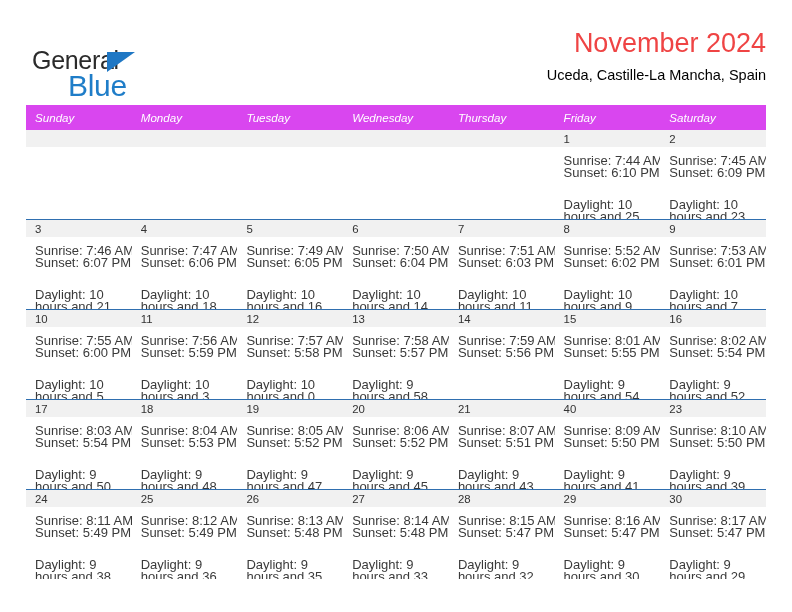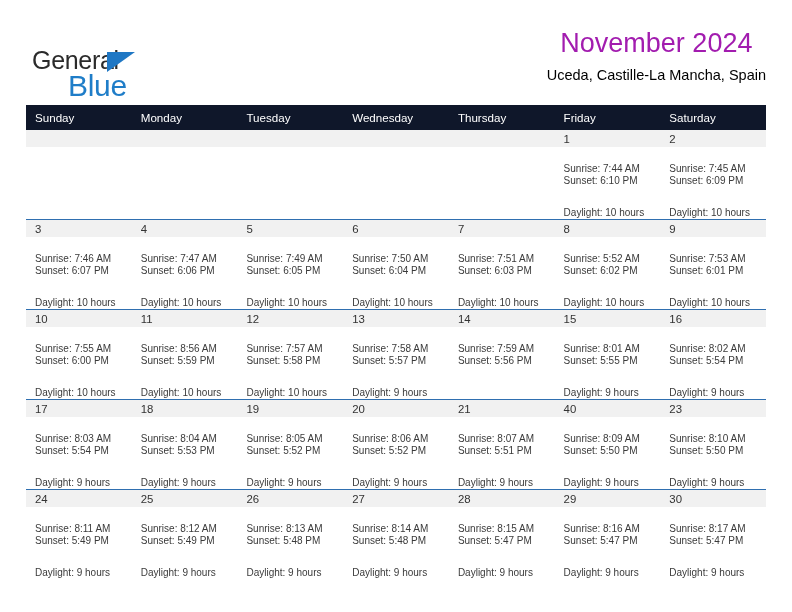--- a/index.html
+++ b/index.html
@@ -69,44 +69,44 @@
   }
 
   .title-block {
     position: absolute;
     right: 0;
     top: 0;
     text-align: right;
   }
   .cal-title {
     font-size: 27px;
-    color: #a21caf;
+    color: #ef4444;
     line-height: 34px;
     white-space: nowrap;
-    text-align: center;
   }
   .cal-subtitle {
     margin-top: 6px;
     font-size: 14.5px;
     color: #000000;
     line-height: 18px;
     white-space: nowrap;
   }
 
   
   .calendar {
     position: absolute;
     left: 26px;
     top: 105px;
     width: 740px;
   }
 
   .weekday-row {
     display: flex;
-    background: #0f172a;
+    background: #d946ef;
+    font-style: italic;
   }
   .weekday-cell {
     flex: 1 1 0;
     box-sizing: border-box;
     padding: 5px 0 5px 9px;
     font-size: 11.6px;
     color: #ffffff;
     line-height: 15px;
     white-space: nowrap;
   }
@@ -135,22 +135,22 @@
     padding: 2px 0 0 9px;
     box-sizing: border-box;
     font-size: 11.4px;
     color: #333333;
     line-height: 15px;
   }
   .day-cell.empty .day-number {
     background: #f1f1f1;
   }
   .day-info {
-    padding: 16px 6px 0 9px;
-    font-size: 10px;
+    padding: 8px 6px 0 9px;
+    font-size: 13px;
     line-height: 12.1px;
     color: #3a3a3a;
   }
   .day-info div {
     white-space: nowrap;
   }
   .day-info .daylight {
     white-space: normal;
     margin-top: 20px;
   }
@@ -284,21 +284,21 @@
             <span class="day-number">10</span>
             <div class="day-info">
               <div>Sunrise: 7:55 AM</div>
               <div>Sunset: 6:00 PM</div>
               <div class="daylight">Daylight: 10 hours and 5 minutes.</div>
             </div>
           </div>
           <div class="day-cell">
             <span class="day-number">11</span>
             <div class="day-info">
-              <div>Sunrise: 8:56 AM</div>
+              <div>Sunrise: 7:56 AM</div>
               <div>Sunset: 5:59 PM</div>
               <div class="daylight">Daylight: 10 hours and 3 minutes.</div>
             </div>
           </div>
           <div class="day-cell">
             <span class="day-number">12</span>
             <div class="day-info">
               <div>Sunrise: 7:57 AM</div>
               <div>Sunset: 5:58 PM</div>
               <div class="daylight">Daylight: 10 hours and 0 minutes.</div>

